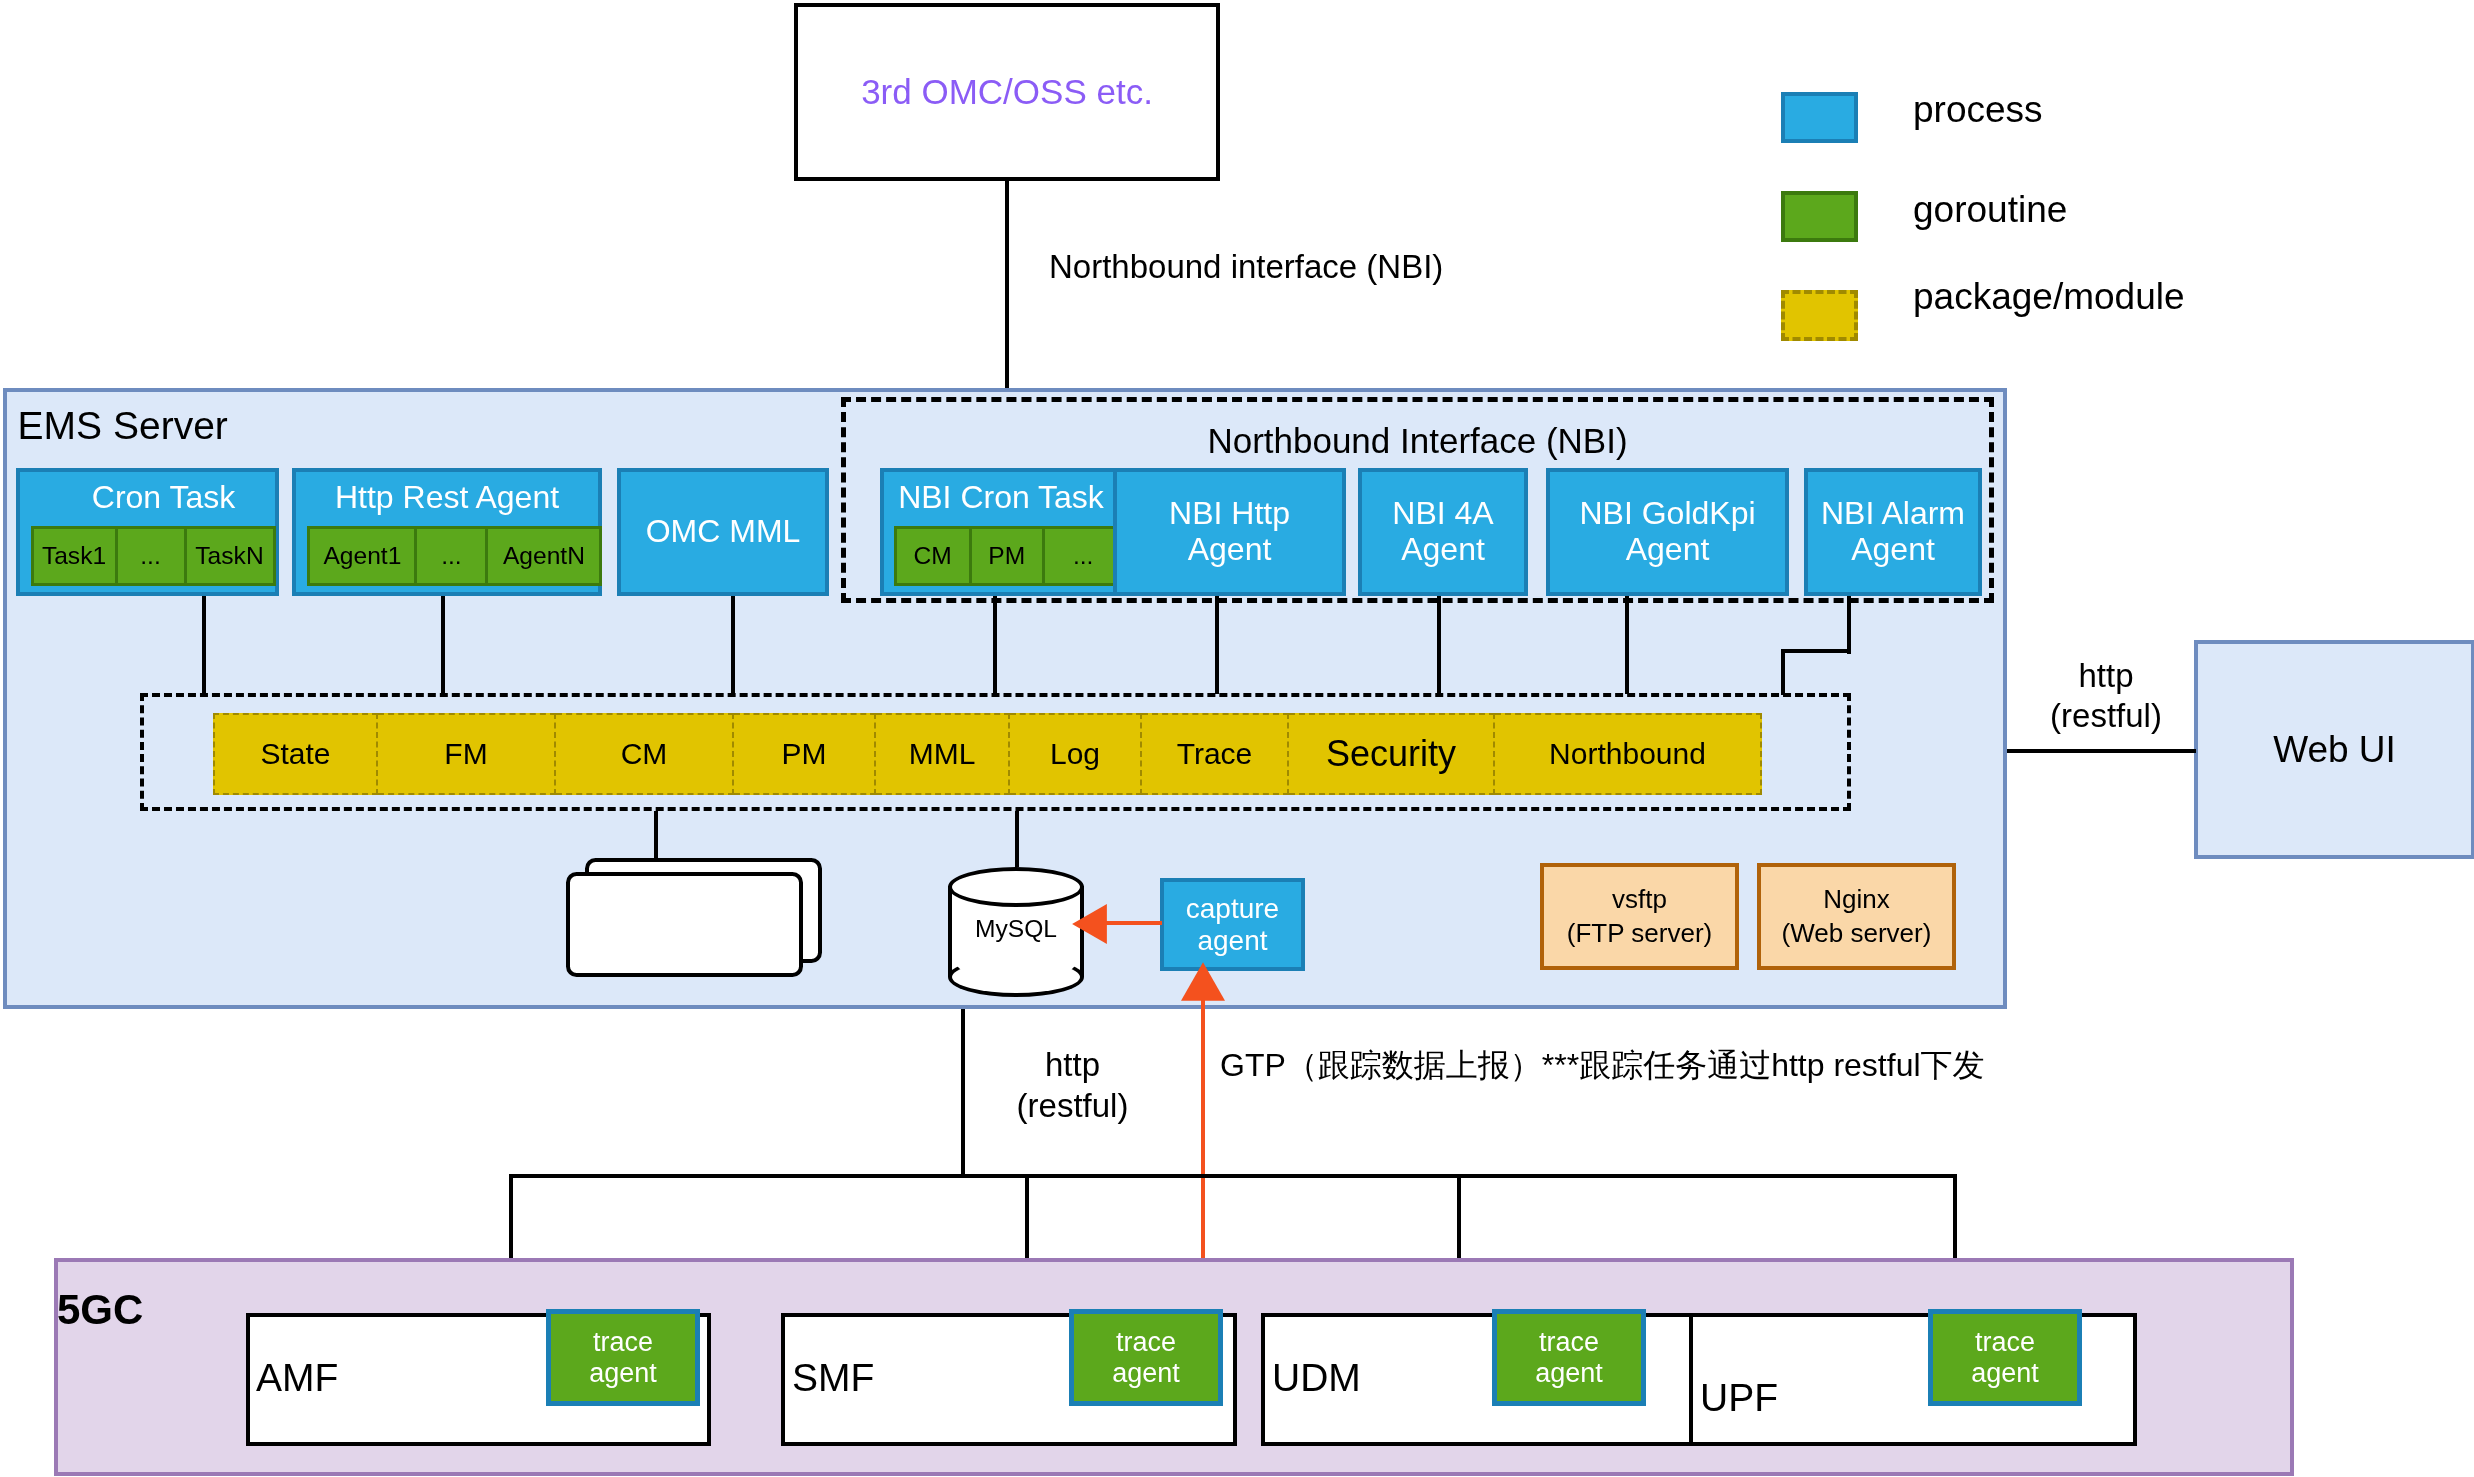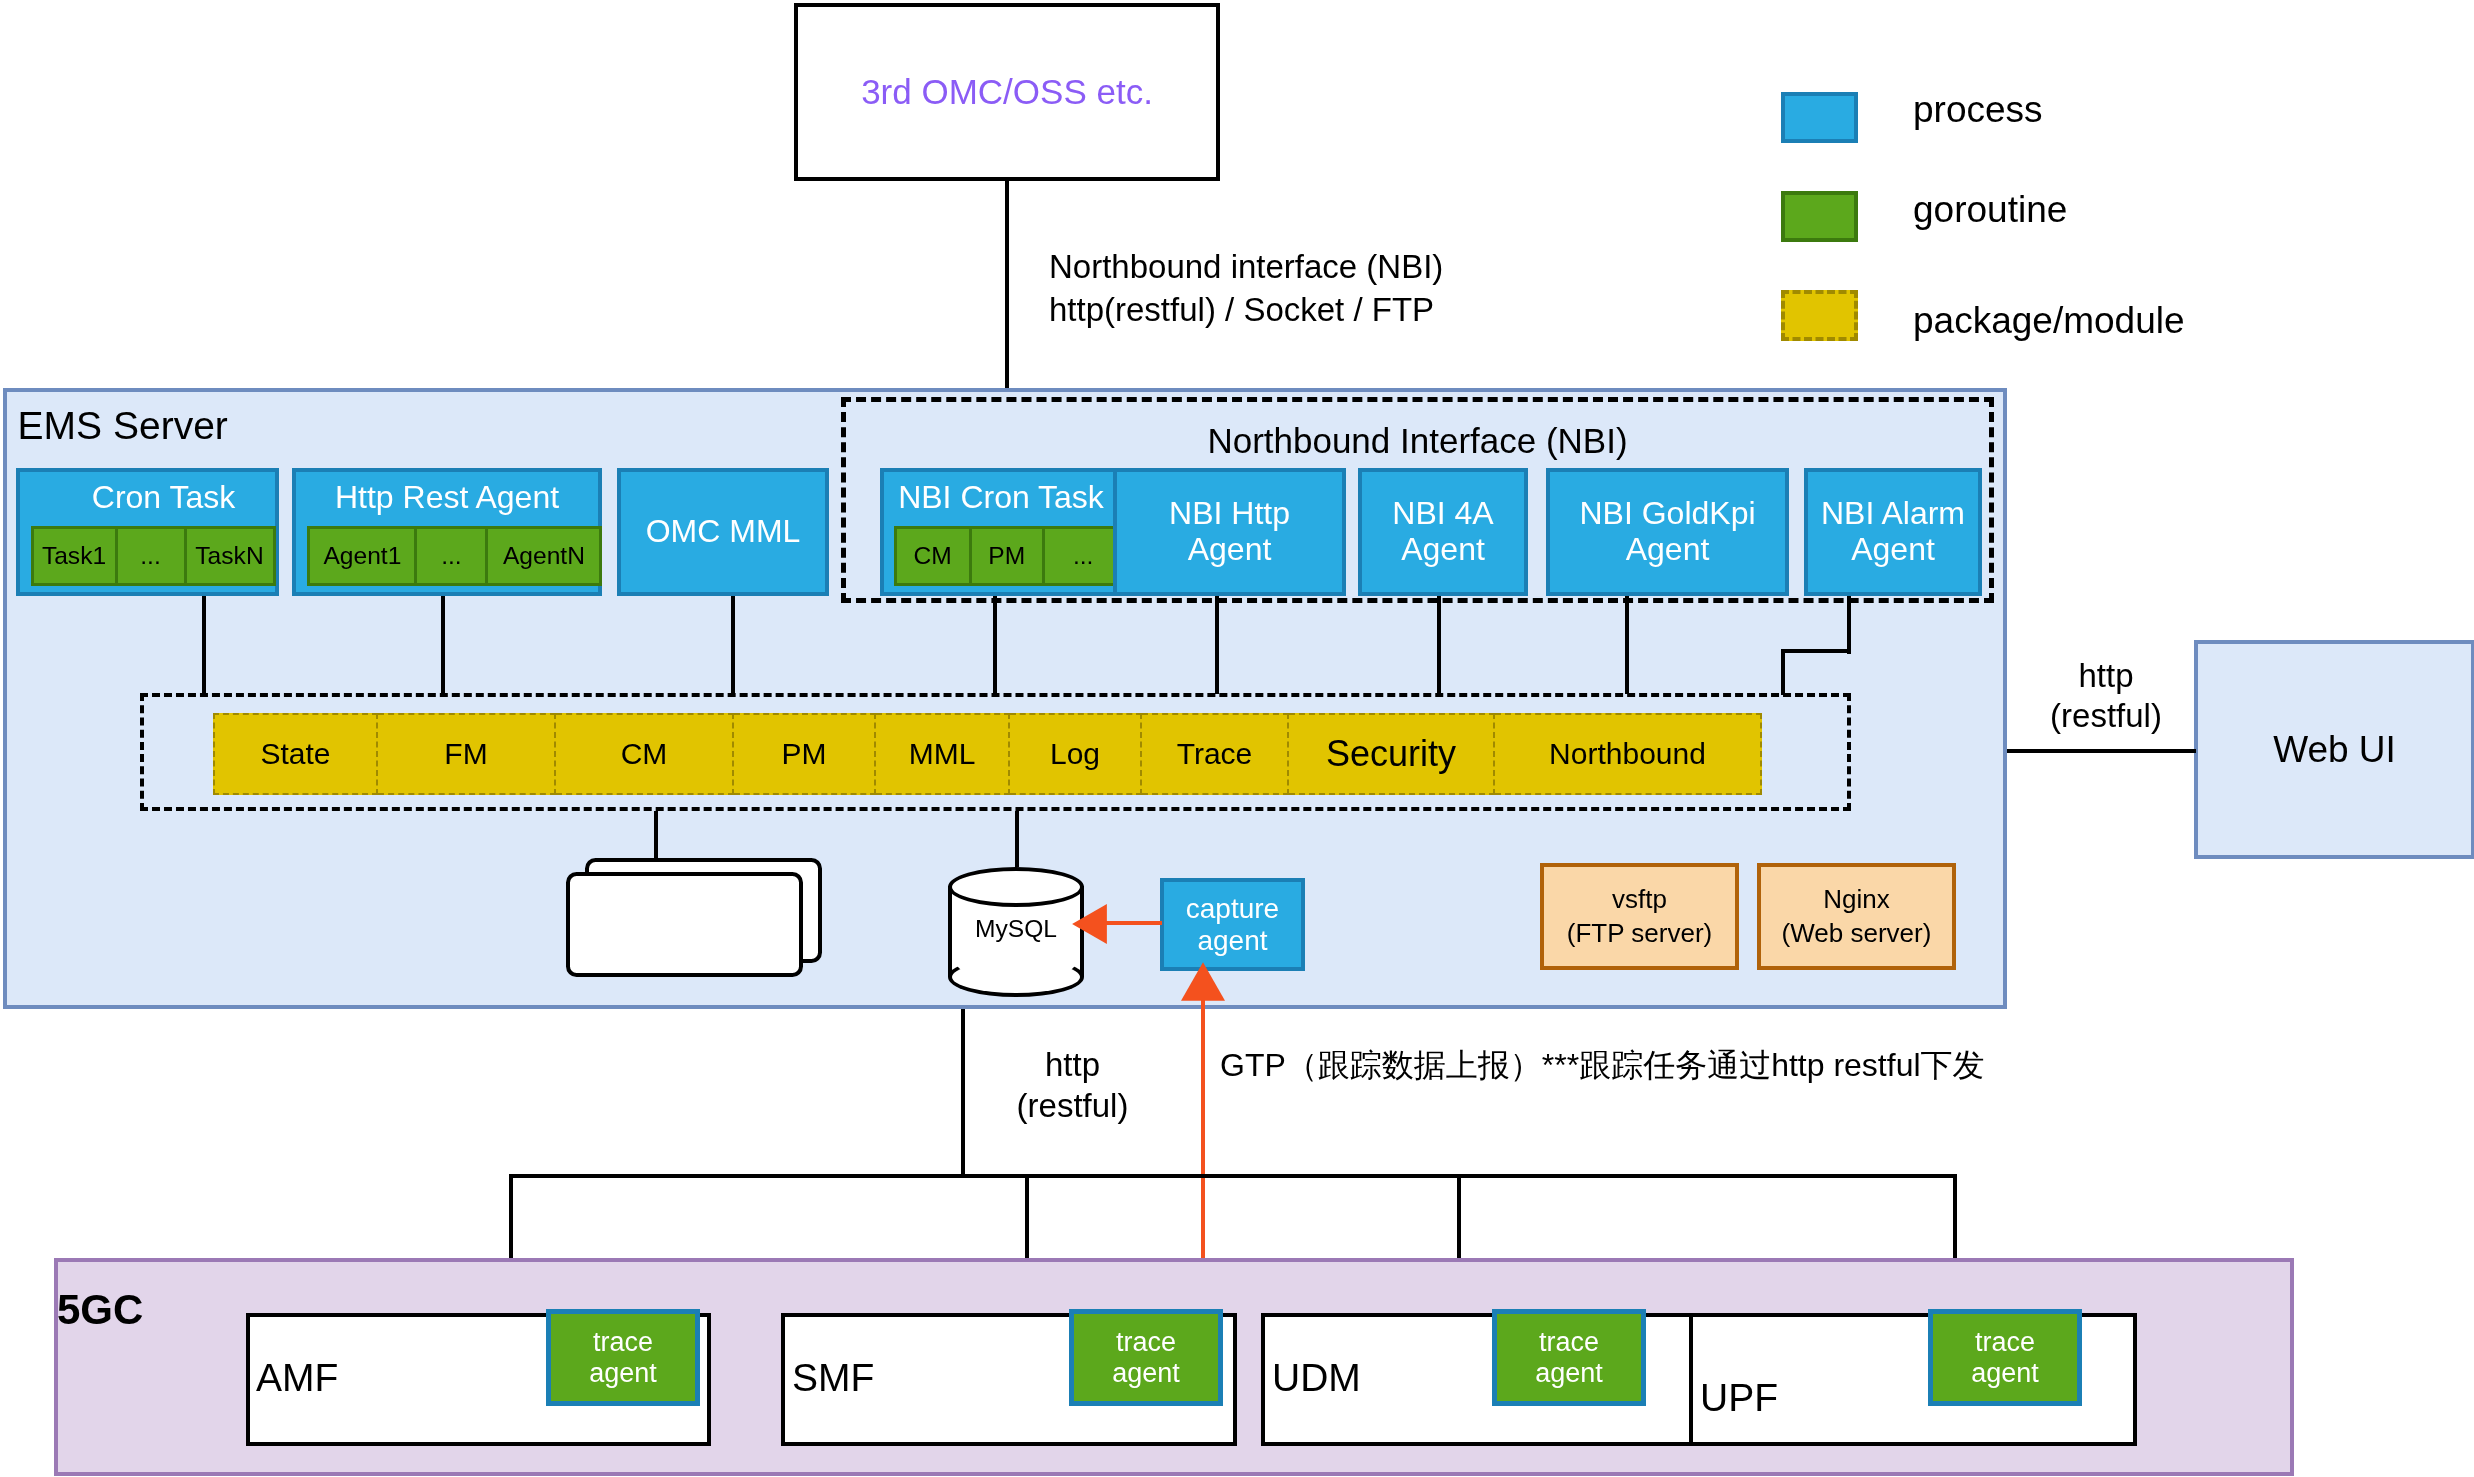--- a/index.html
+++ b/index.html
@@ -46,32 +46,31 @@
 <body>
 
 <div id="stage">
 
   <div class="abs whitebox ctr" style="left:794px;top:2.6px;width:426px;height:178px;font-size:35px;">
     <span>3rd OMC/OSS etc.</span>
   </div>
   <div class="abs vline" style="left:1005px;top:181px;height:213px;"></div>
   <div class="abs lbl" style="left:1049px;top:246px;width:702px;font-size:33px;line-height:1.30;">
     <div class="nowrap">Northbound interface (NBI)</div>
-    <div class="nowrap">http(restful) / Socket / FTP</div>
   </div>
 
   <div class="abs" style="left:1781px;top:92px;width:544px;height:250px;">
     <div class="abs lg-sw lg-blue" style="left:0px;top:0px;"></div>
     <div class="abs lbl" style="left:132px;top:-2.6px;font-size:37px;">process</div>
 
     <div class="abs lg-sw lg-green" style="left:0px;top:99px;"></div>
     <div class="abs lbl" style="left:132px;top:97px;font-size:37px;">goroutine</div>
 
     <div class="abs lg-sw lg-yellow" style="left:0px;top:198px;"></div>
-    <div class="abs lbl" style="left:132px;top:208px;font-size:37px;">package/module</div>
+    <div class="abs lbl" style="left:132px;top:184px;font-size:37px;">package/module</div>
   </div>
 
   <div class="abs emspanel" style="left:2.6px;top:388px;width:2004px;height:621px;"></div>
 
   <div class="abs lbl" style="left:17.6px;top:404px;font-size:39px;">EMS Server</div>
 
   <div class="abs nbi-dash" style="left:841px;top:397px;width:1153px;height:206px;"></div>
   <div class="abs lbl ctr" style="left:841px;top:421px;width:1153px;height:39px;font-size:35px;">Northbound Interface (NBI)</div>
 
   <div class="abs proc" style="left:16px;top:468px;width:263px;height:128px;padding-left:32px;">

